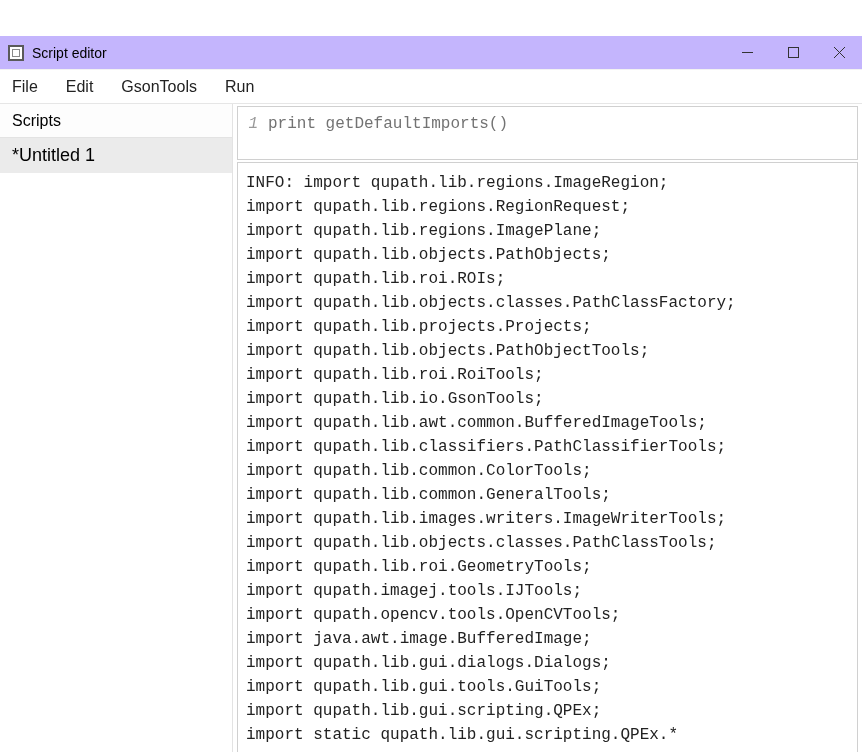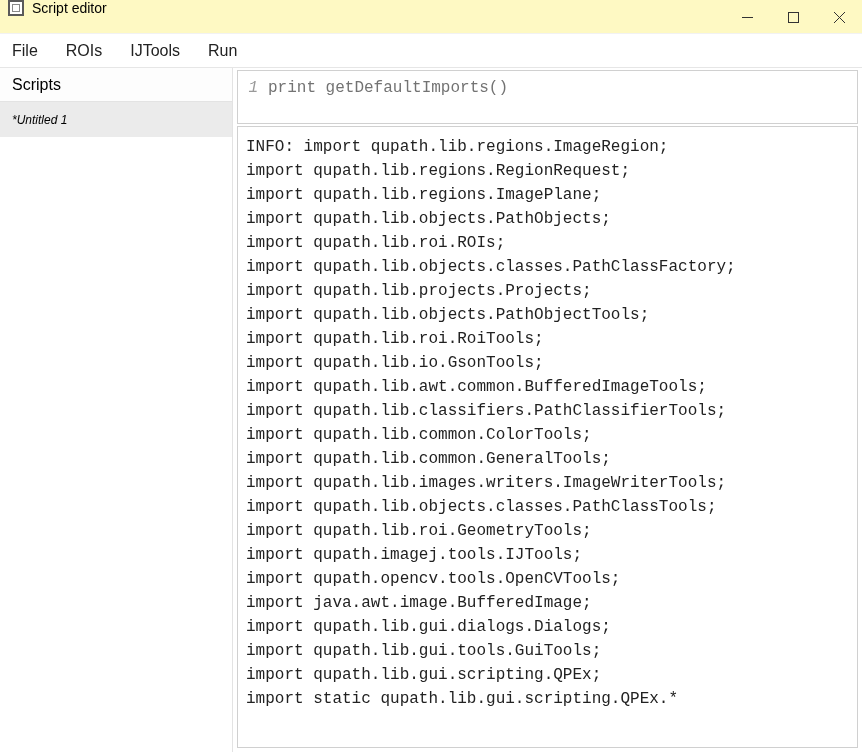--- a/index.html
+++ b/index.html
@@ -1,36 +1,36 @@
 <!DOCTYPE html>
 <html><head>
   <meta charset="utf-8">
   <style>
     * { margin: 0; padding: 0; box-sizing: border-box; }
     html, body { width: 862px; height: 752px; font-family: "Segoe UI", Tahoma, sans-serif; font-size: 14px; background: #fff; color: #000; overflow: hidden; }
 
     
-    .titlebar { height: 34px; display: flex; padding: 0 0 0 8px; background: #fef9c3; border-bottom: 1px solid #f2f2f2; }
+    .titlebar { height: 34px; display: flex; align-items: center; padding: 0 0 0 8px; background: #c4b5fd; border-bottom: 1px solid #f2f2f2; margin-top: 36px; }
     .titlebar .app-icon { width: 16px; height: 16px; display: inline-block; border: 2px solid #5a5a5a; background: #fff; position: relative; margin-right: 8px; }
     .titlebar .app-icon::after { content: ""; position: absolute; inset: 2px; border: 1px solid #8a8a8a; }
     .titlebar .title-text { font-size: 14px; color: #000; }
     .titlebar .spacer { flex: 1; }
     .titlebar .win-btn { width: 46px; height: 34px; display: flex; align-items: center; justify-content: center; color: #333; background: transparent; border: none; cursor: pointer; }
     .titlebar .win-btn svg { width: 11px; height: 11px; }
 
     
     .menubar { height: 34px; display: flex; align-items: center; gap: 28px; padding: 0 12px; background: #fff; border-bottom: 1px solid #e6e6e6; font-size: 16px; color: #222; }
     .menubar span { cursor: pointer; }
 
     
     .main { display: flex; height: calc(752px - 34px - 34px); }
     .sidebar { width: 233px; display: flex; flex-direction: column; border-right: 1px solid #e3e3e3; background: #fff; }
     .sidebar-header { height: 34px; display: flex; align-items: center; padding: 0 12px; font-size: 16px; border-bottom: 1px solid #e3e3e3; background: #fdfdfd; }
     .script-list { flex: 1; overflow: auto; }
-    .script-item { height: 36px; display: flex; align-items: center; padding: 8px 12px; font-size: 12px; background: #ebebeb; border-bottom: 1px solid #fff; cursor: pointer; font-style: italic; }
+    .script-item { height: 36px; display: flex; align-items: center; padding: 8px 12px; font-size: 18px; background: #ebebeb; border-bottom: 1px solid #fff; cursor: pointer; }
 
     .editor-area { flex: 1; display: flex; flex-direction: column; min-width: 0; }
 
     .code-pane { border: 1px solid #d0d0d0; margin: 2px 4px 2px 4px; height: 54px; display: flex; background: #fff; font-family: "Courier New", monospace; font-size: 16px; line-height: 22px; overflow: hidden; }
     .gutter { width: 24px; text-align: right; color: #9a9a9a; padding: 6px 4px 0 0; font-style: italic; user-select: none; }
     .code-text { padding: 6px 8px 0 6px; white-space: pre; color: #737373; }
 
     .output-pane { flex: 1; border: 1px solid #d0d0d0; margin: 0 4px 4px 4px; padding: 8px 8px 8px 8px; background: #fff; font-family: "Courier New", monospace; font-size: 16px; line-height: 24px; white-space: pre; overflow: auto; color: #222; }
   </style>
 </head>
@@ -53,22 +53,22 @@
   <button class="win-btn close" aria-label="Close">
     <svg viewBox="0 0 11 11">
         <line x1="0" y1="0" x2="11" y2="11" stroke="currentColor" stroke-width="1"></line>
         <line x1="11" y1="0" x2="0" y2="11" stroke="currentColor" stroke-width="1"></line>
       </svg>
   </button>
 </div>
 
 <div class="menubar">
   <span>File</span>
-  <span>ROIs</span>
-  <span>IJTools</span>
+  <span>Edit</span>
+  <span>GsonTools</span>
   <span>Run</span>
 </div>
 
 <div class="main">
   <div class="sidebar">
     <div class="sidebar-header">Scripts</div>
     <div class="script-list">
       <div class="script-item">*Untitled 1</div>
     </div>
   </div>

